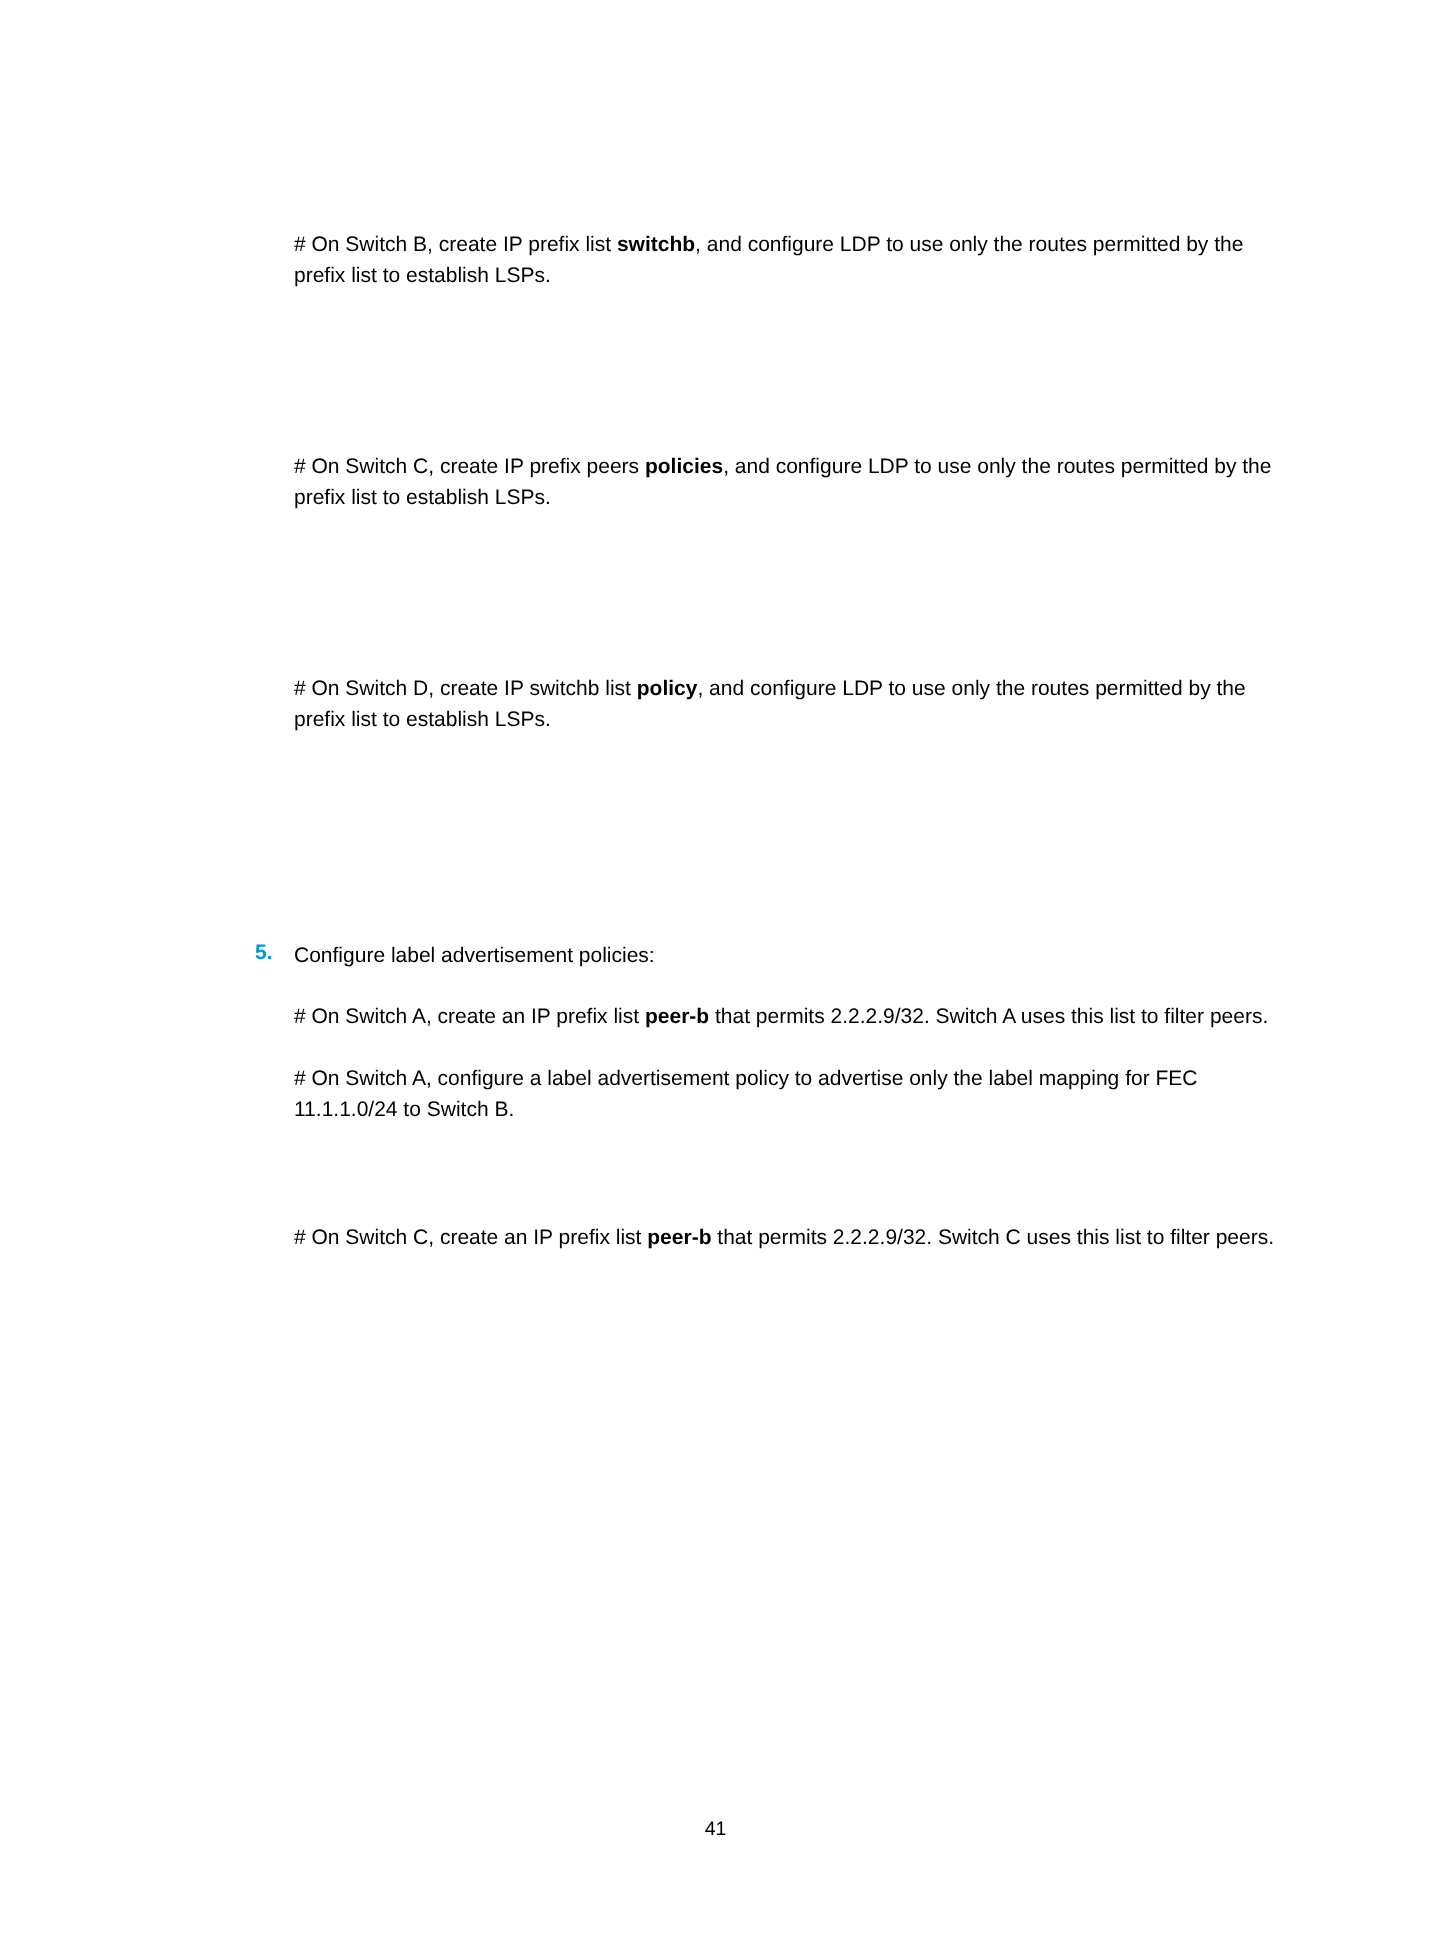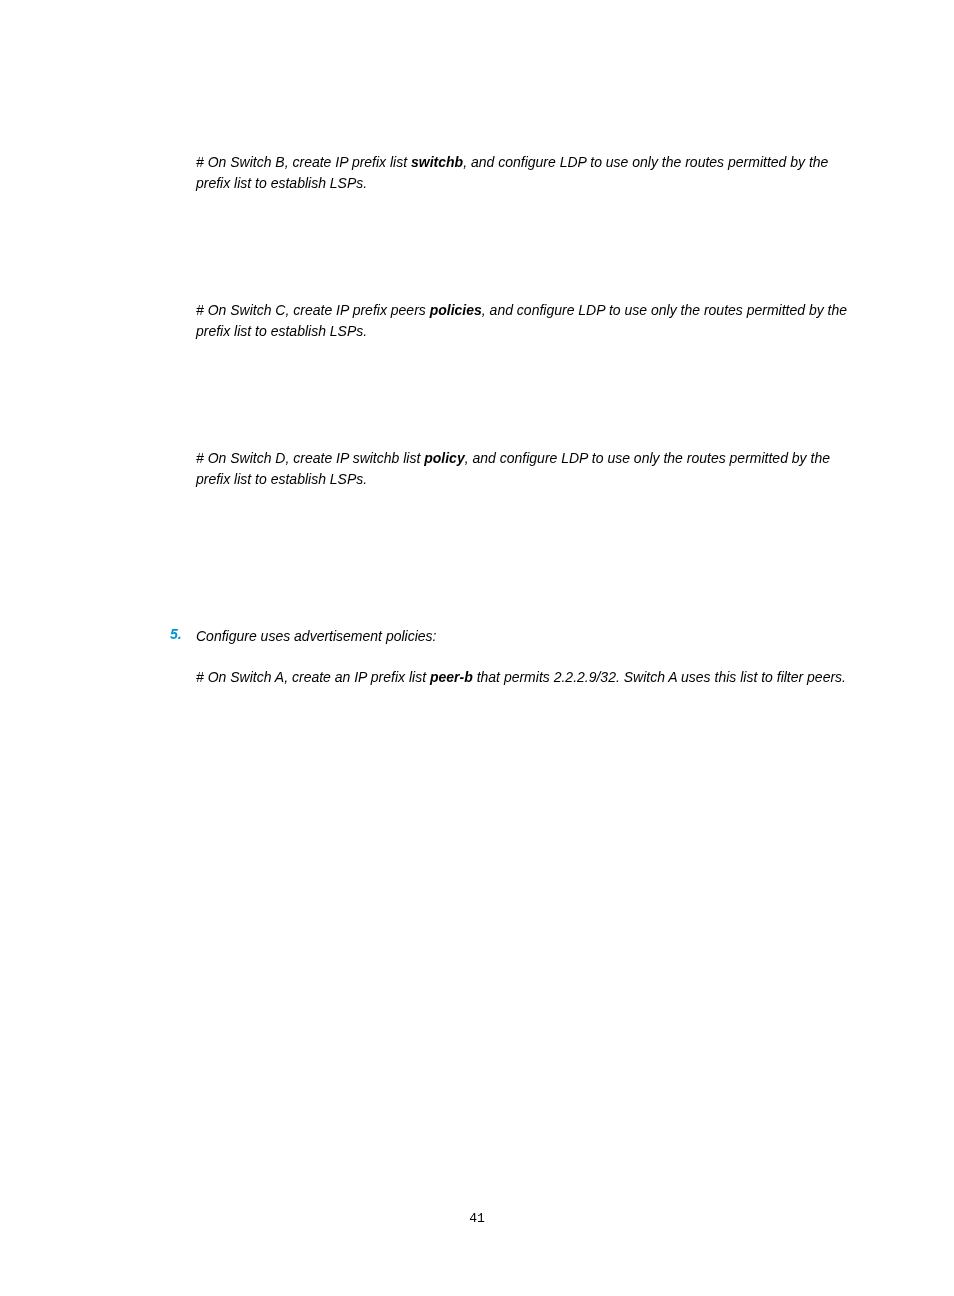--- a/index.html
+++ b/index.html
@@ -7,21 +7,20 @@
       font-family: Arial, Helvetica, sans-serif;
       font-size: 14px;
       color: #000;
       background: #fff;
       width: 954px;
       height: 1296px;
       position: relative;
     }
     .page-content {
       padding: 152px 100px 0 196px;
-      font-style: italic;
     }
     .para {
       line-height: 1.5;
       margin-bottom: 6px;
     }
     .gap-large {
       height: 100px;
     }
     .gap-medium {
       height: 30px;
@@ -45,21 +44,20 @@
     }
     .bold {
       font-weight: bold;
     }
     .page-number {
       position: absolute;
       bottom: 70px;
       width: 100%;
       text-align: center;
       font-size: 13px;
-      font-family: Liberation Mono, monospace;
     }
   </style>
 </head>
 <body>
 
 <div class="page-content">
 
   <p class="para">
     <span># On Switch B, create IP prefix list </span><span class="bold">switchb</span><span>, and configure LDP to use only the routes permitted by the prefix list to establish LSPs.</span>
   </p>
@@ -74,38 +72,42 @@
 
   <p class="para">
     <span># On Switch D, create IP switchb list </span><span class="bold">policy</span><span>, and configure LDP to use only the routes permitted by the prefix list to establish LSPs.</span>
   </p>
 
   <div class="gap-large"></div>
 
   <div class="numbered-item">
     <div class="num">5.</div>
     <div class="num-content">
-      <p class="para">Configure uses advertisement policies:</p>
+      <p class="para">Configure label advertisement policies:</p>
 
 
       <div class="gap-small"></div>
 
       <p class="para">
         <span># On Switch A, create an IP prefix list </span><span class="bold">peer-b</span><span> that permits 2.2.2.9/32. Switch A uses this list to filter peers.</span>
       </p>
 
       <div class="gap-small"></div>
 
+      <p class="para"># On Switch A, configure a label advertisement policy to advertise only the label mapping for FEC 11.1.1.0/24 to Switch B.</p>
 
       <div class="gap-medium"></div>
       <div class="gap-small"></div>
 
 
       <div class="gap-small"></div>
 
+      <p class="para">
+        <span># On Switch C, create an IP prefix list </span><span class="bold">peer-b</span><span> that permits 2.2.2.9/32. Switch C uses this list to filter peers.</span>
+      </p>
 
       <div class="gap-small"></div>
 
 
     </div>
   </div>
 
 </div>
 
 <div class="page-number">41</div>

